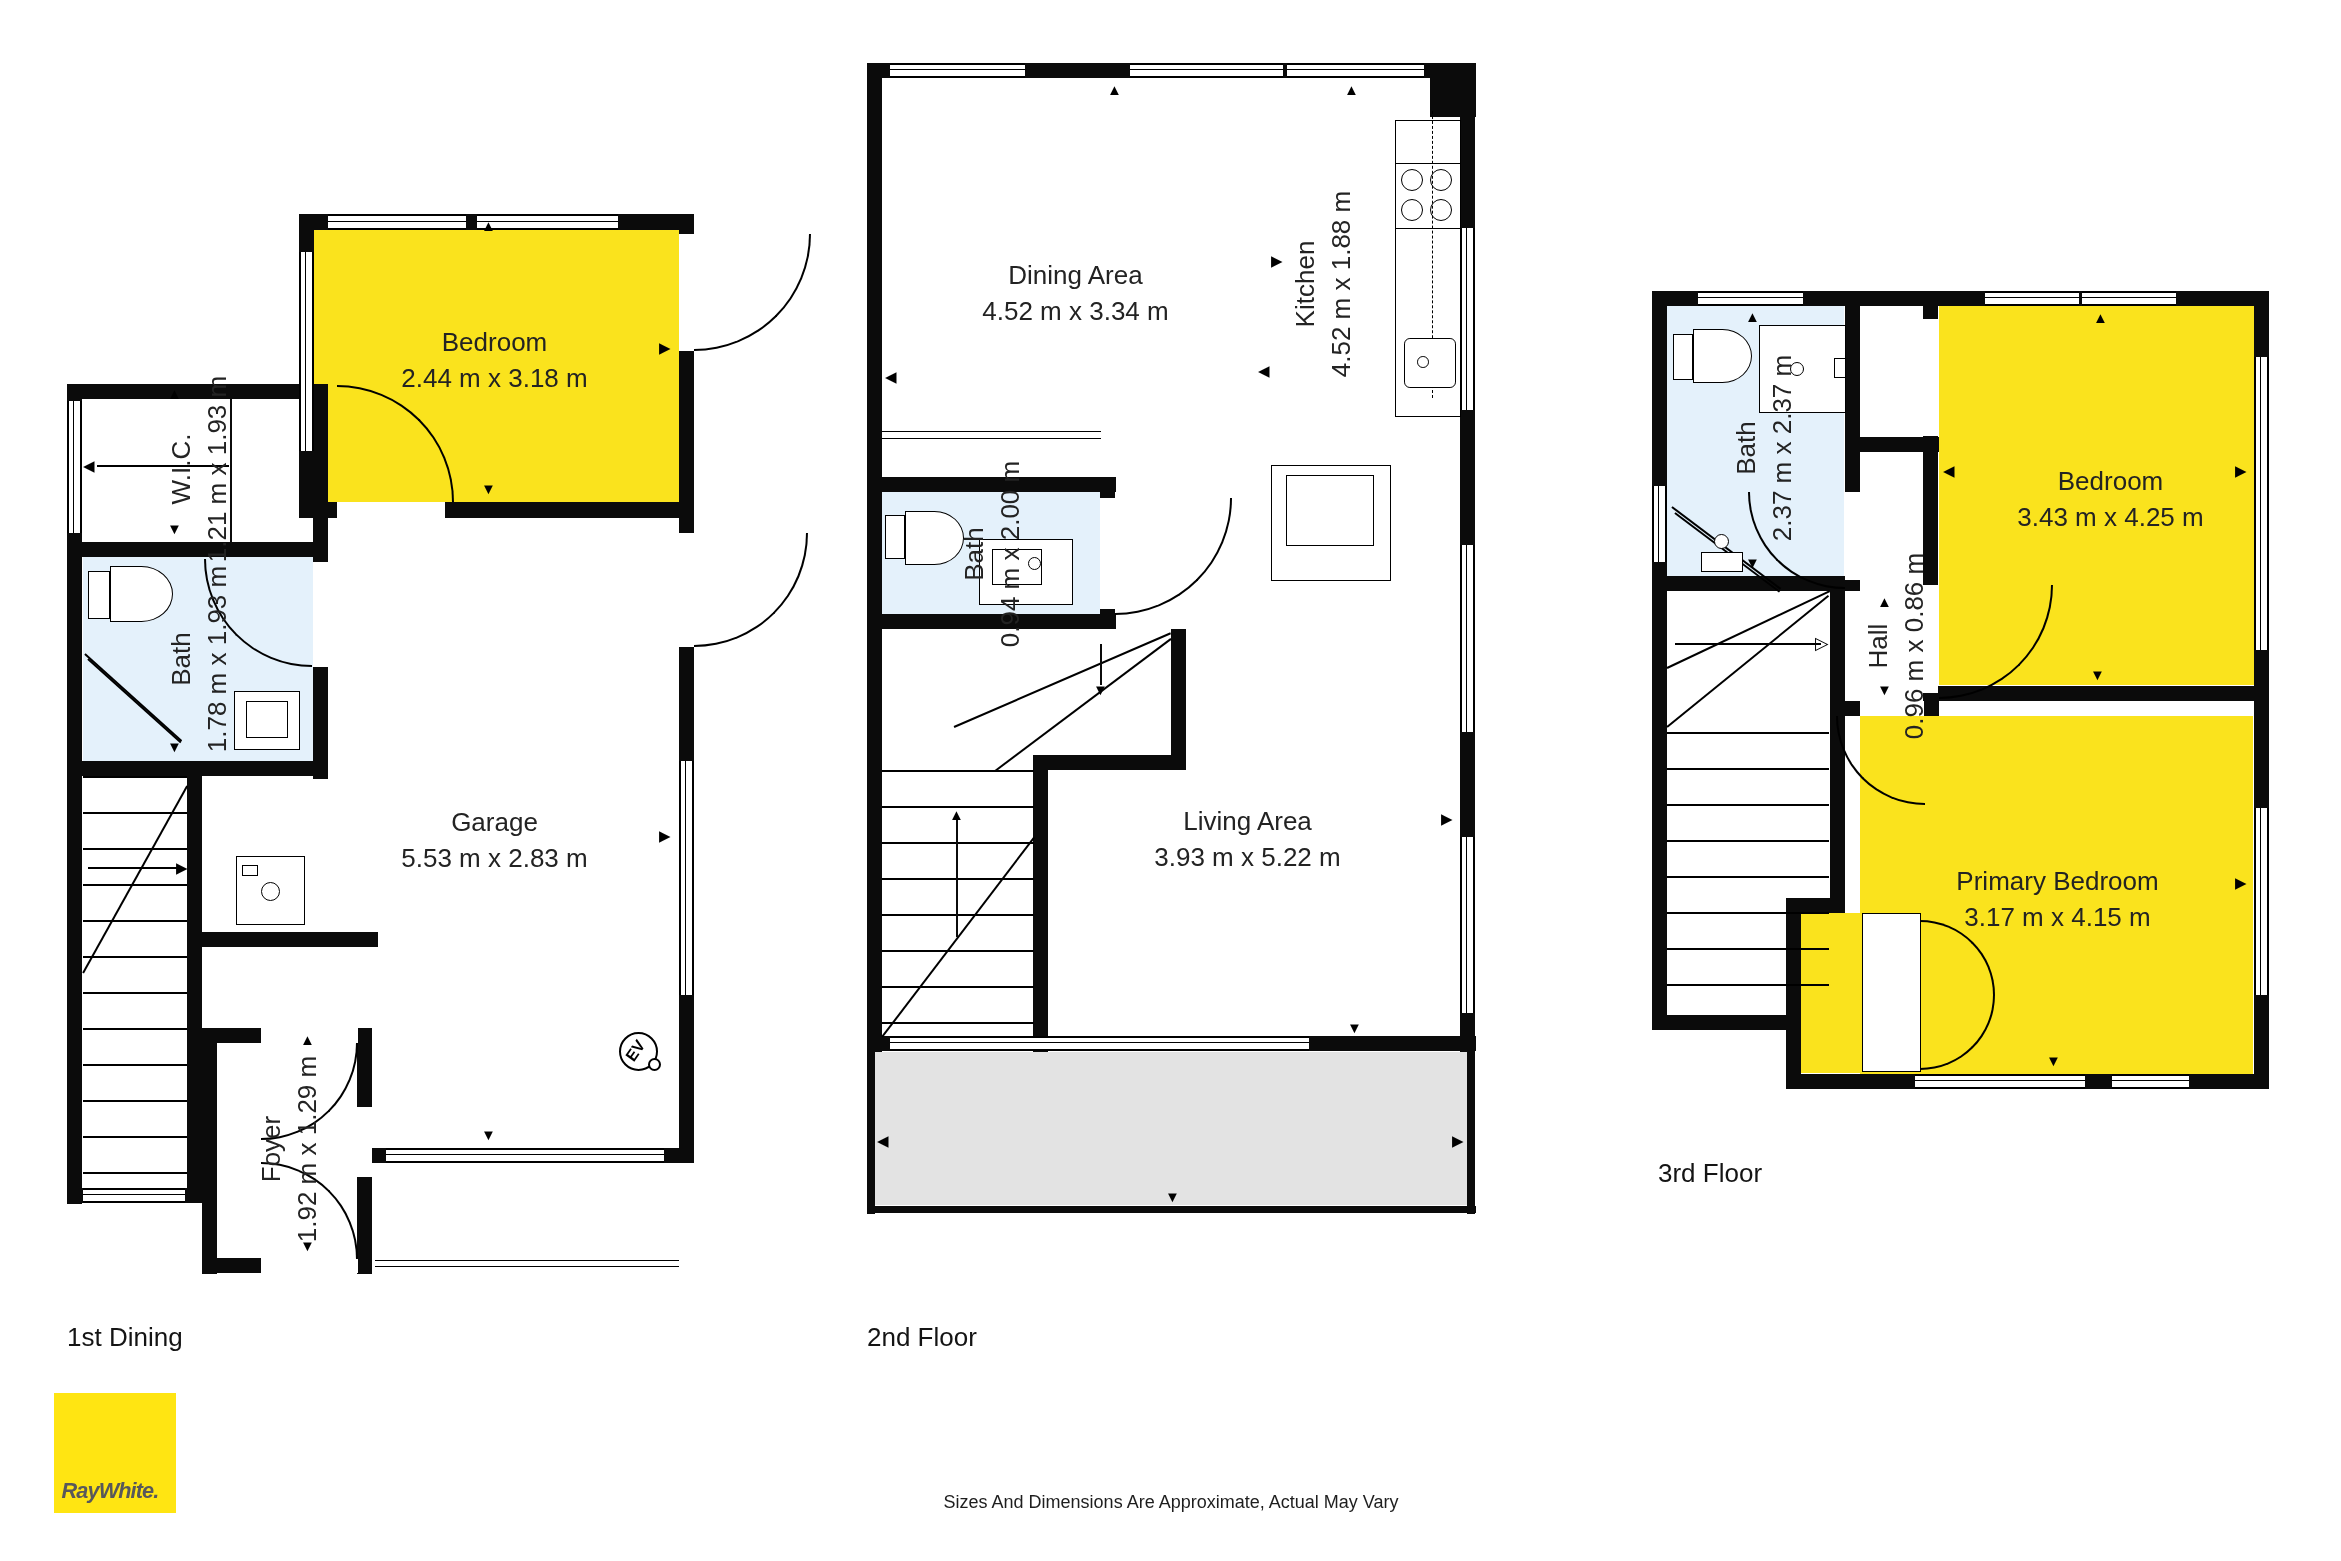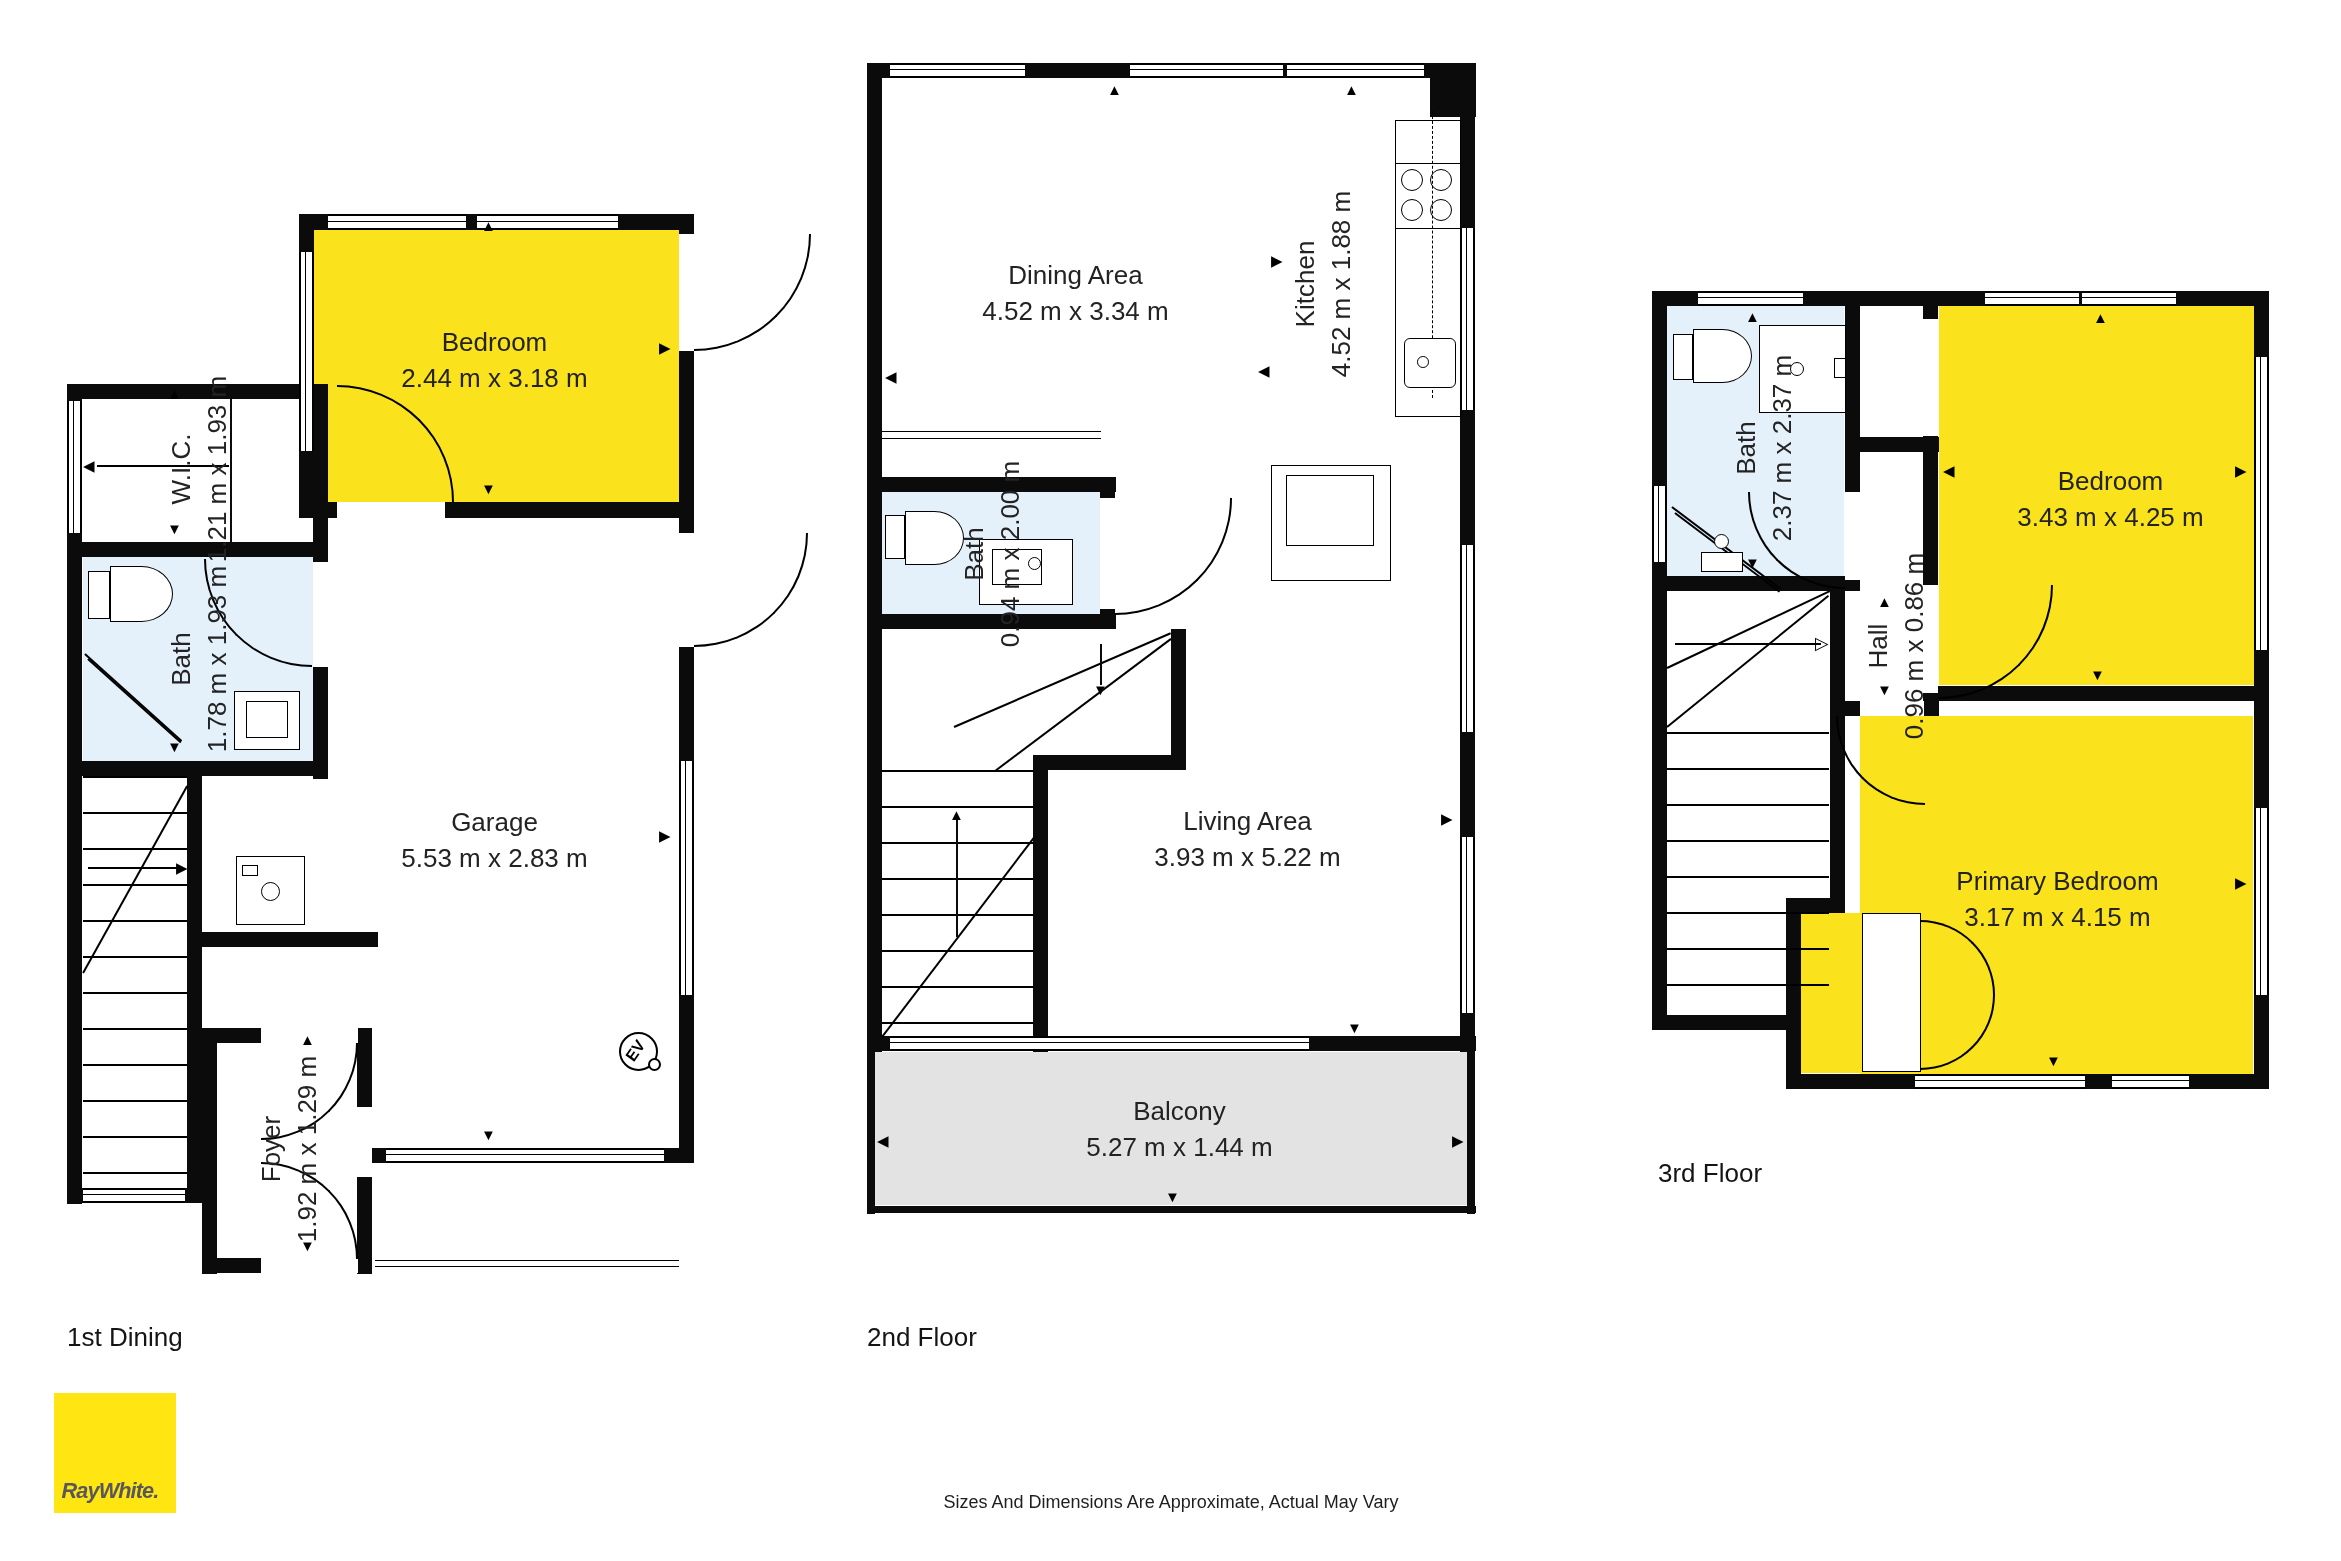--- a/index.html
+++ b/index.html
@@ -221,24 +221,20 @@
       <div>4.52 m x 1.88 m</div>
     </div>
     <div class="rlabel vert" style="left:867px;top:521px;width:246px;height:66px;">
       <div>Bath</div>
       <div>0.94 m x 2.00 m</div>
     </div>
     <div class="rlabel" style="left:1101px;top:804px;width:293px;">
       <div>Living Area</div>
       <div>3.93 m x 5.22 m</div>
     </div>
-    <div class="rlabel" style="left:1033px;top:1094px;width:293px;">
-      <div>Balcony</div>
-      <div>5.27 m x 1.44 m</div>
-    </div>
     <div class="floor-label" style="left:867px;top:1322px;">2nd Floor</div>
 
     <i class="arr arr-up" style="left:1107px;top:82px;"></i>
     <i class="arr arr-up" style="left:1344px;top:82px;"></i>
     <i class="arr arr-right" style="left:1271px;top:253px;"></i>
     <i class="arr arr-left" style="left:1258px;top:363px;"></i>
     <i class="arr arr-left" style="left:885px;top:369px;"></i>
     <i class="arr arr-right" style="left:1441px;top:811px;"></i>
     <i class="arr arr-down" style="left:1347px;top:1020px;"></i>
     <i class="arr arr-down" style="left:1165px;top:1189px;"></i>

